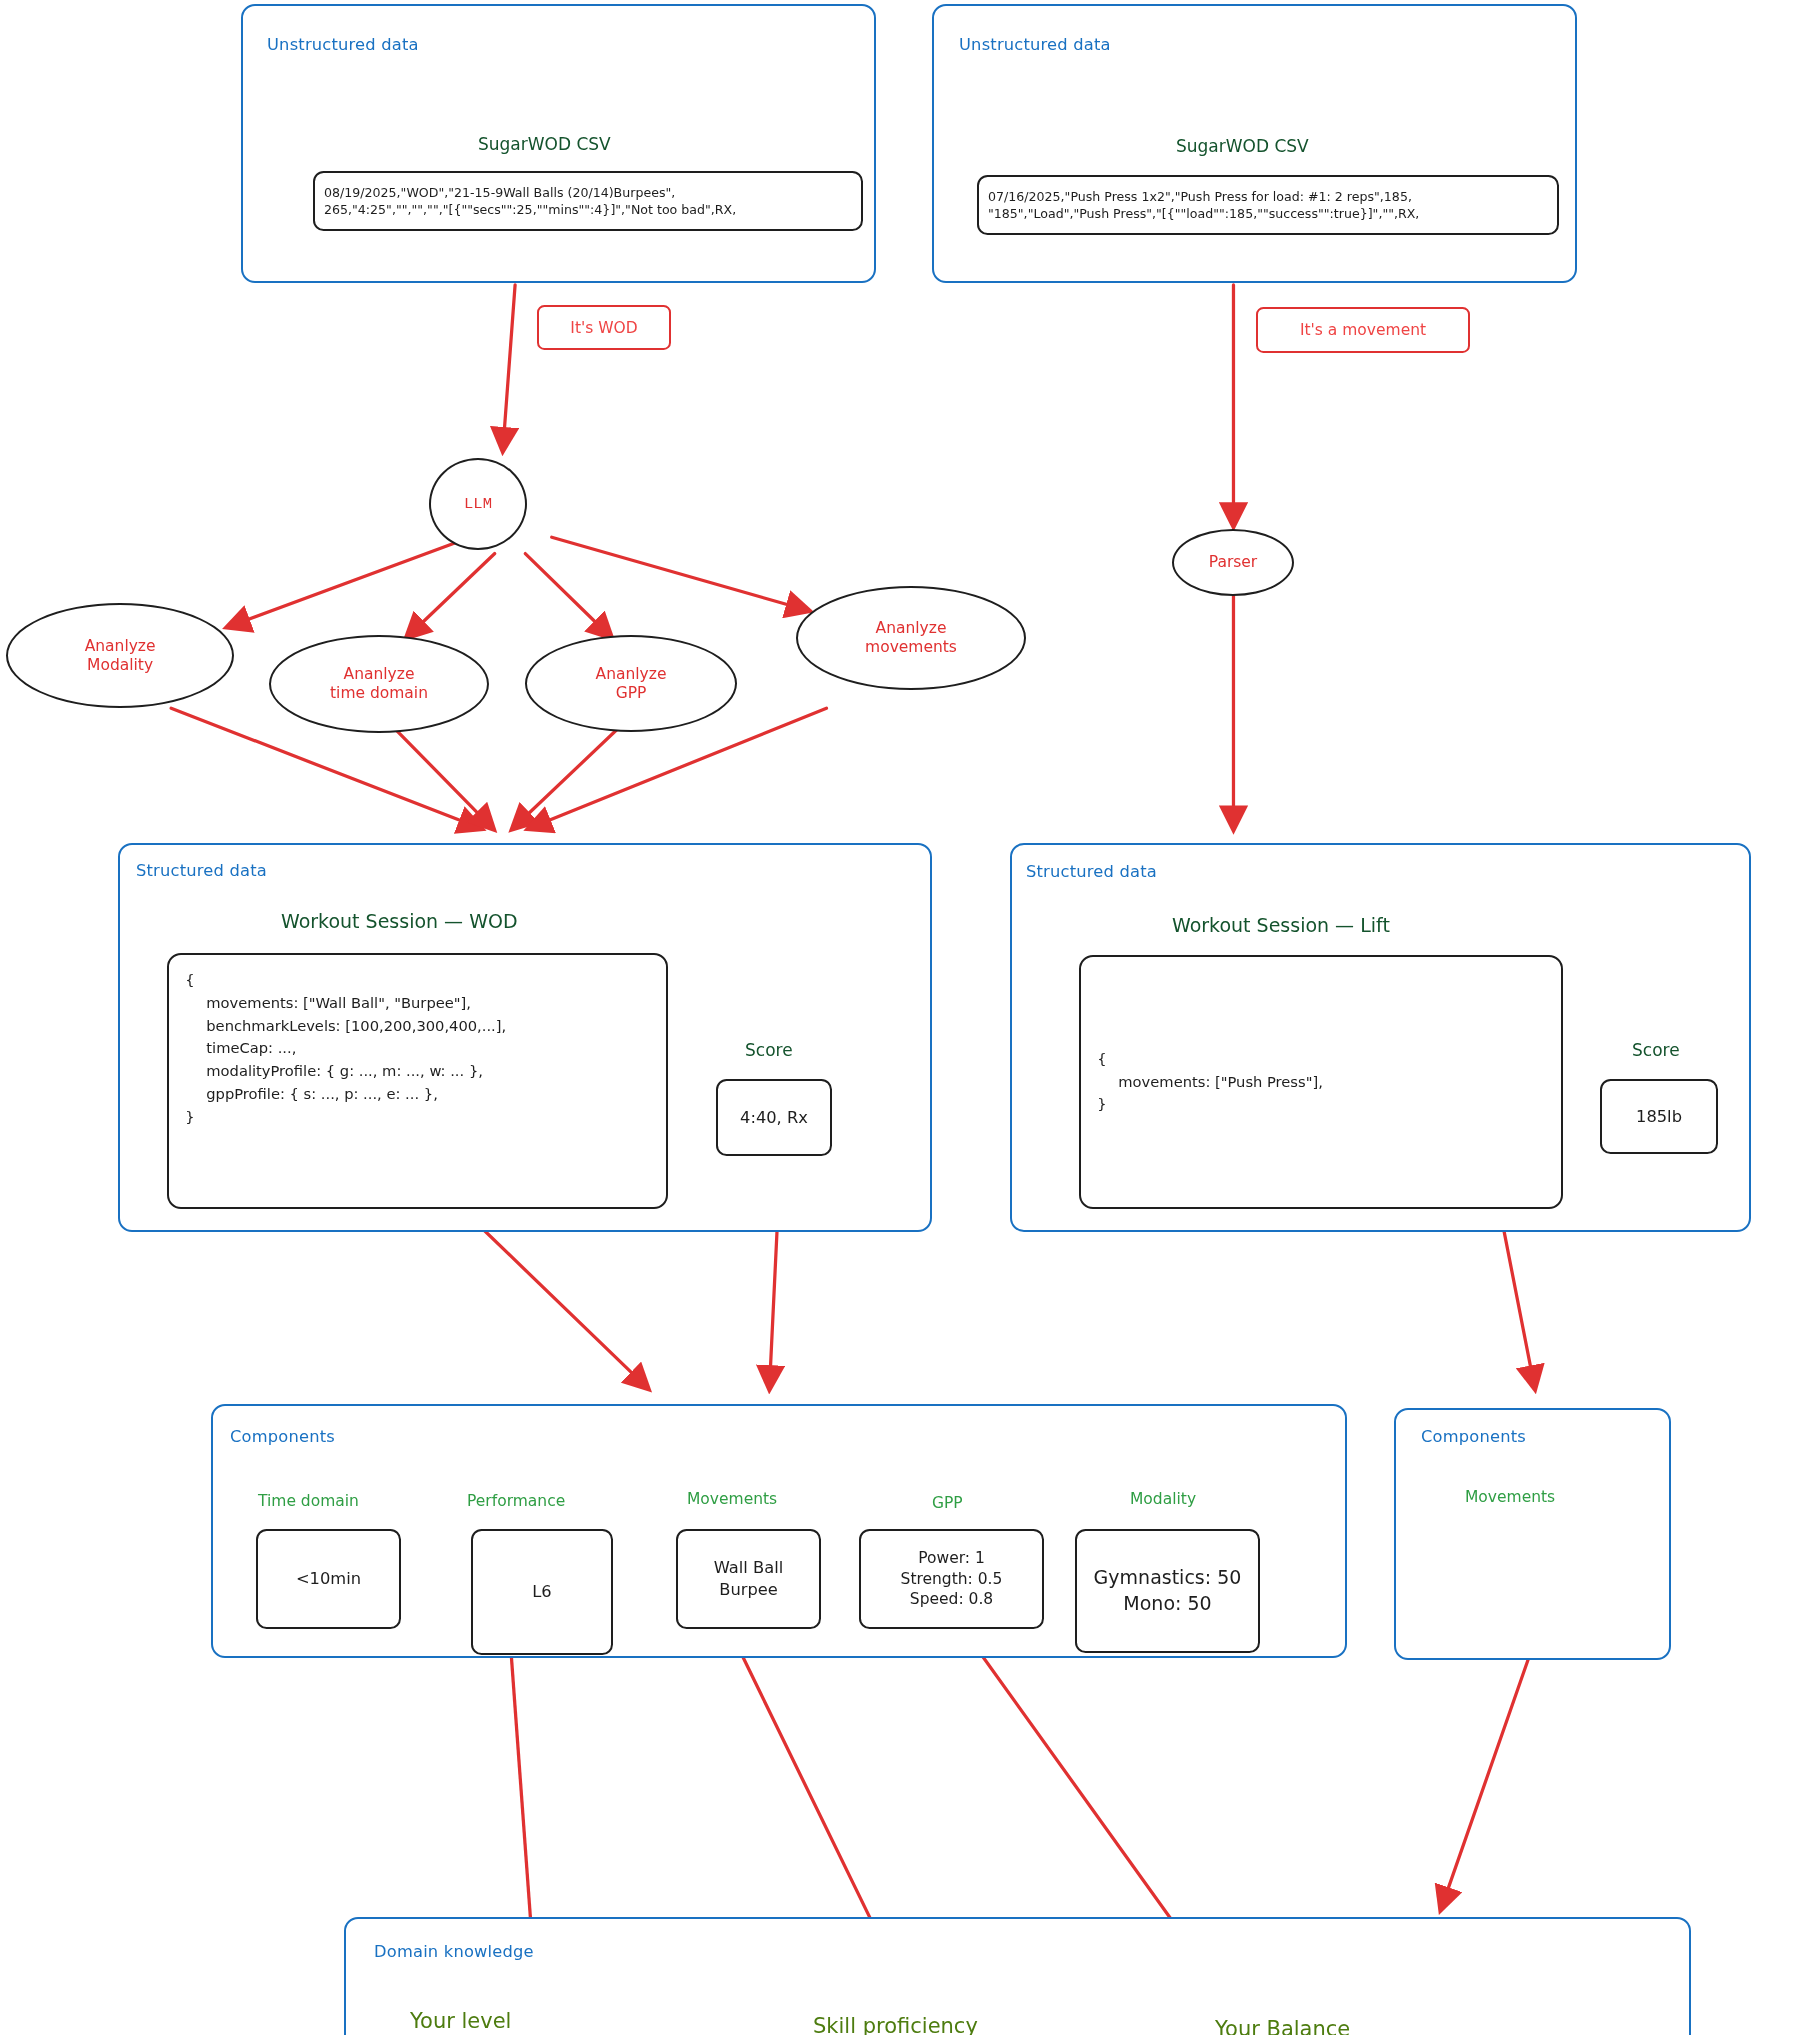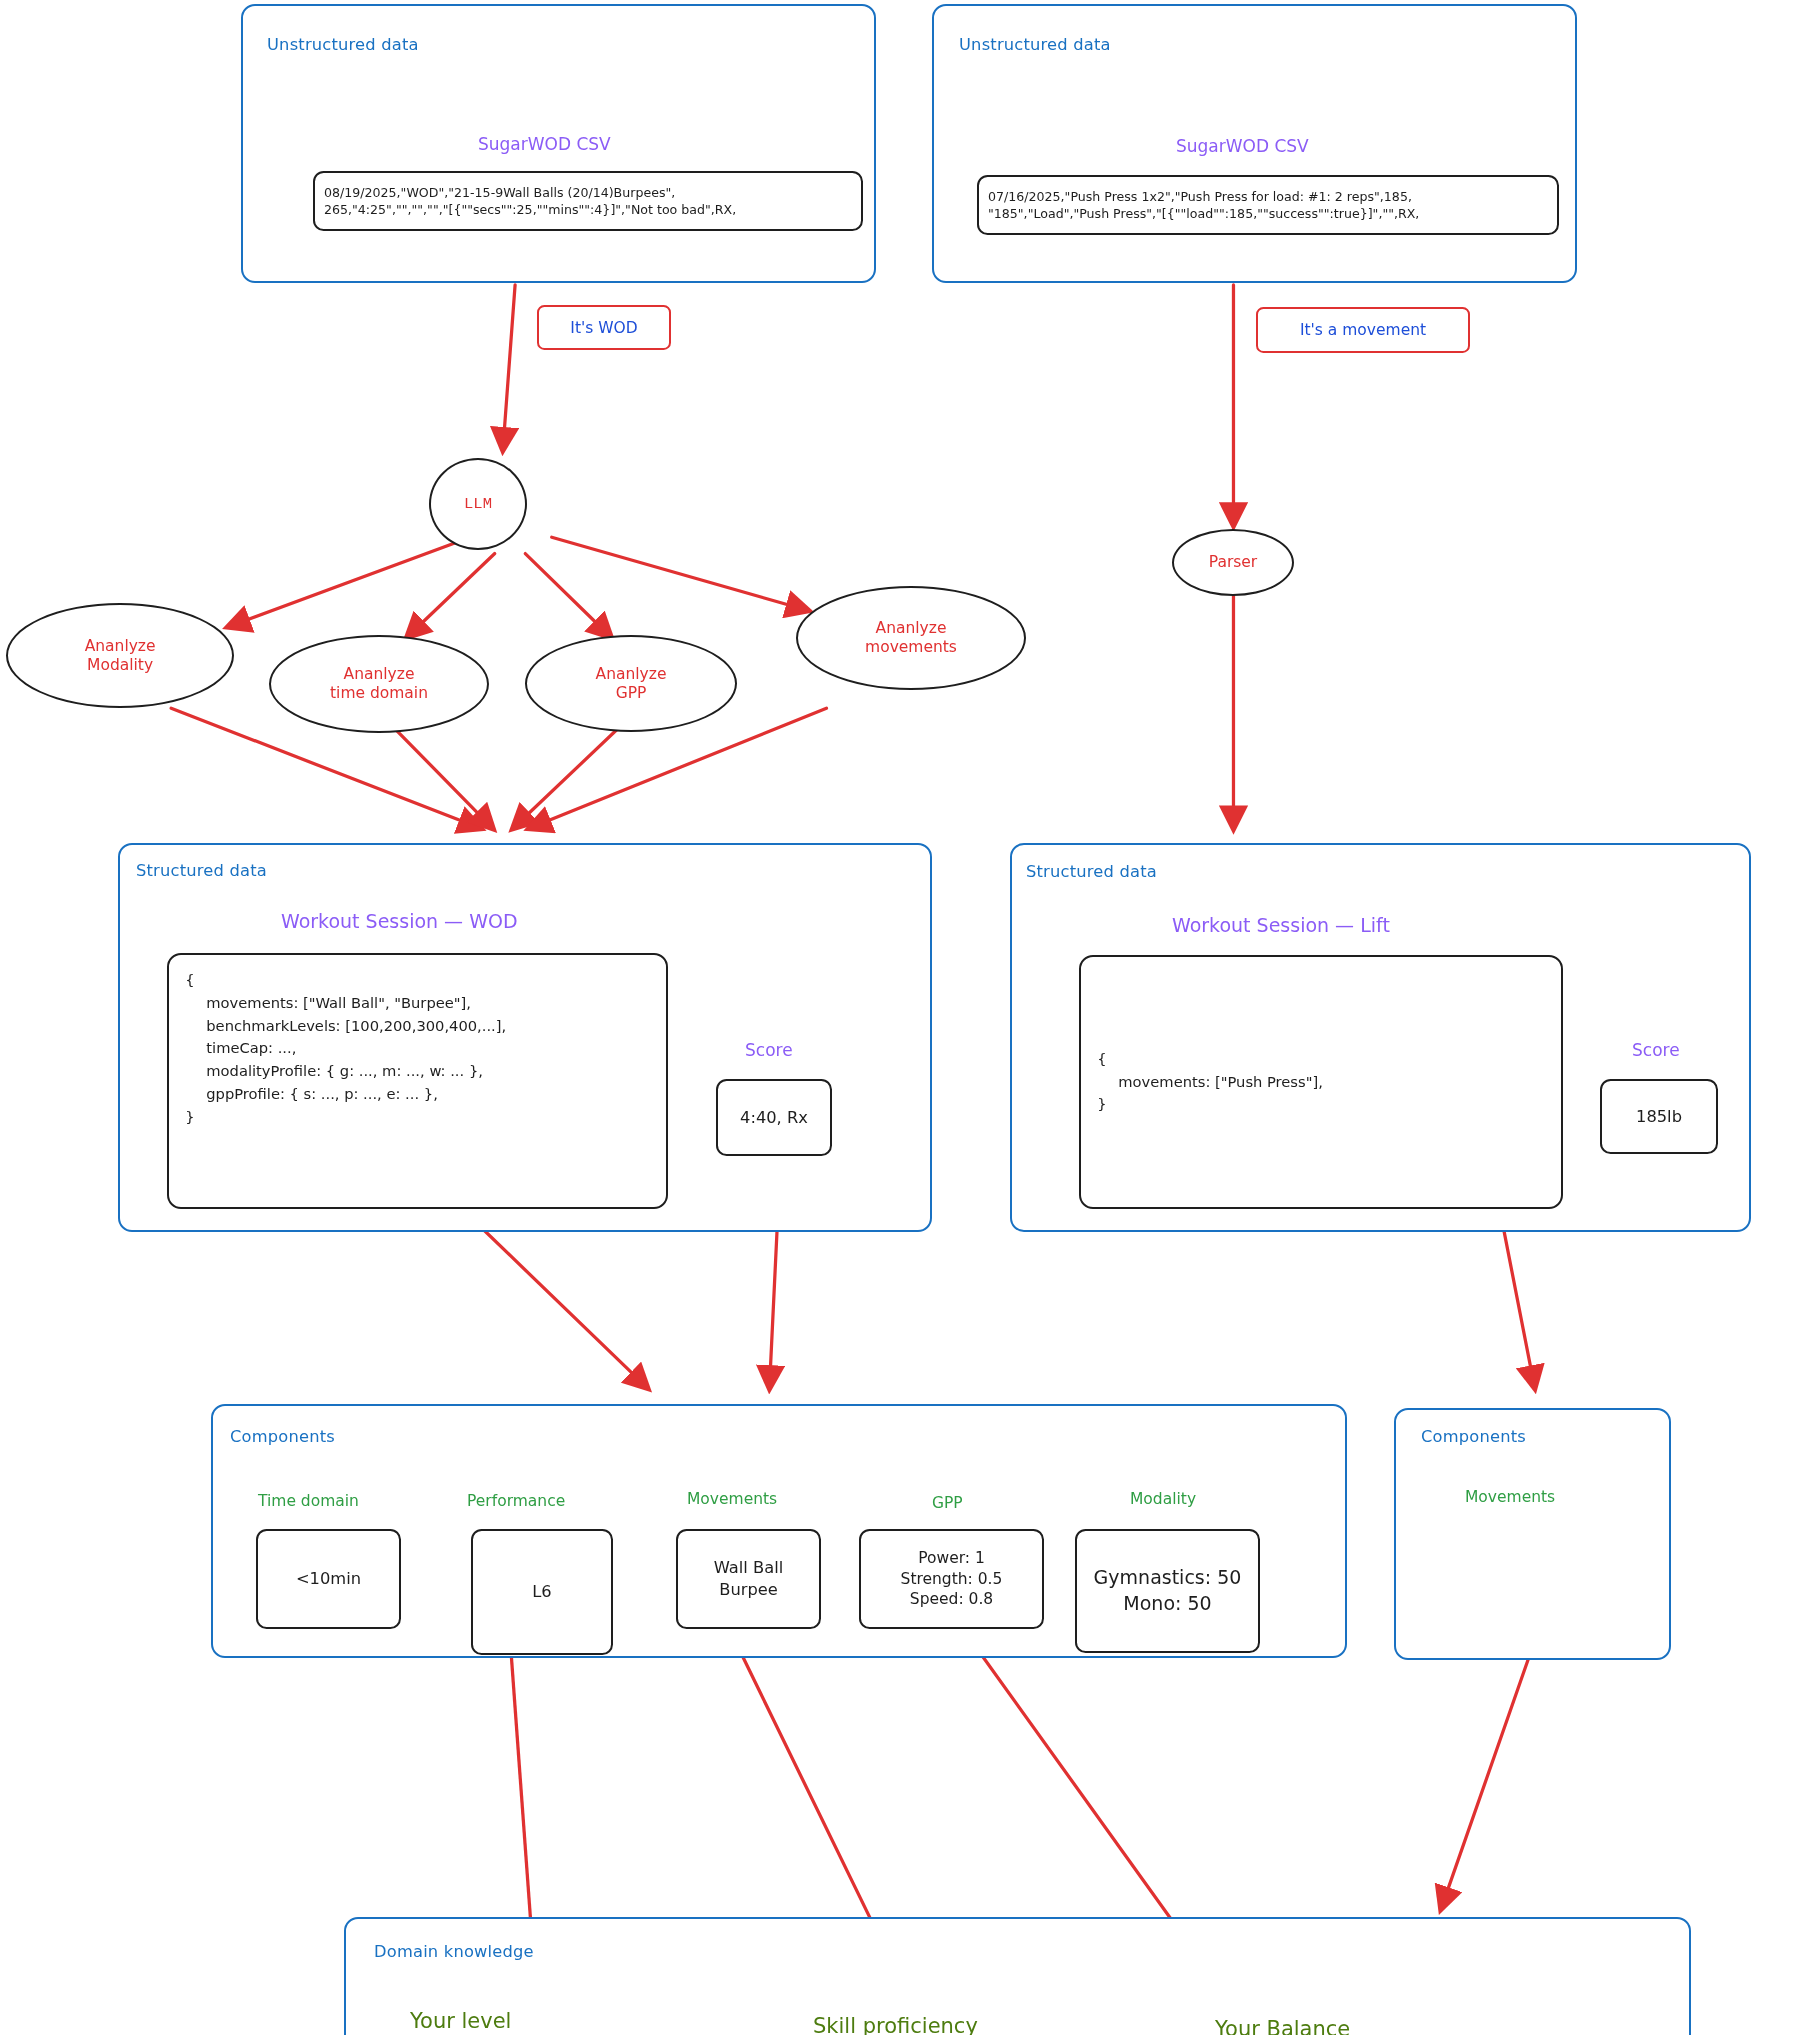--- a/index.html
+++ b/index.html
@@ -2,32 +2,32 @@
 <html style="font-size:6.5px"><head>
 <meta charset="utf-8">
 <style>
   html,body{margin:0;padding:0;background:#ffffff;}
   body{font-family:"DejaVu Sans",sans-serif;}
   #stage{position:relative;width:1808px;height:2425px;background:#fff;overflow:hidden;}
 
   
   .bluebox{position:absolute;border:2.8px solid #1971c2;border-radius:14px;box-sizing:border-box;background:#fff;}
   .bluelabel{position:absolute;color:#1971c2;font-size:16.3px;letter-spacing:0.2px;white-space:nowrap;}
-  .redlabel{position:absolute;color:#8b5cf6;font-size:17px;white-space:nowrap;}
+  .redlabel{position:absolute;color:#14532d;font-size:17px;white-space:nowrap;}
   .greenlabel{position:absolute;color:#2f9e44;font-size:15.5px;white-space:nowrap;}
 
   .codebox{position:absolute;border:2px solid #1e1e1e;border-radius:10.6px;box-sizing:border-box;background:#fff;
            color:#1e1e1e;display:flex;flex-direction:column;justify-content:center;}
   .codebox .line{font-size:12.6px;line-height:1.38;padding:0 9px;white-space:nowrap;}
 
   .node-ellipse{position:absolute;border:2.4px solid #1e1e1e;border-radius:50%;box-sizing:border-box;background:#fff;
                 display:flex;align-items:center;justify-content:center;text-align:center;color:#e03131;font-size:15.5px;line-height:1.2;}
 
   .tagbox{position:absolute;border:2px solid #e03131;border-radius:7.3px;box-sizing:border-box;background:#fff;
-          display:flex;align-items:center;justify-content:center;color:#1d4ed8;font-size:15.5px;white-space:nowrap;}
+          display:flex;align-items:center;justify-content:center;color:#ef4444;font-size:15.5px;white-space:nowrap;}
 
   .valuebox{position:absolute;border:2.4px solid #1e1e1e;border-radius:10.6px;box-sizing:border-box;background:#fff;
             display:flex;flex-direction:column;align-items:center;justify-content:center;text-align:center;
             color:#1e1e1e;font-size:16.3px;line-height:1.35;}
 
   .jsonbox{position:absolute;border:2.4px solid #1e1e1e;border-radius:14px;box-sizing:border-box;background:#fff;
            color:#1e1e1e;font-size:14.7px;line-height:1.55;padding:14px 16.3px;}
   .jsonbox .ind{display:block;padding-left:21px;}
   .jsonbox .brace{display:block;}
 

